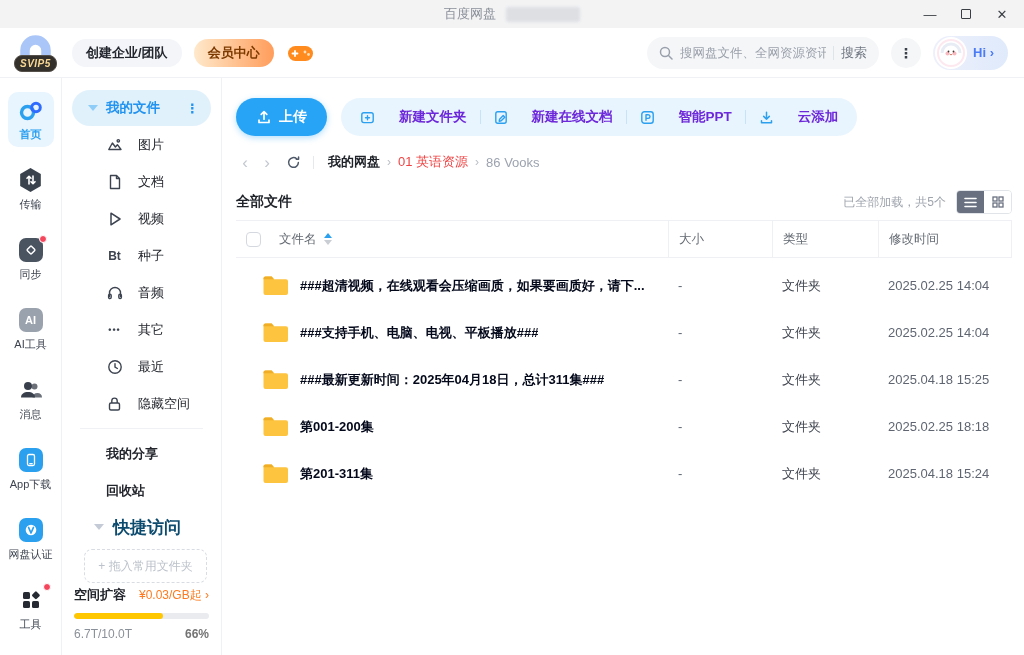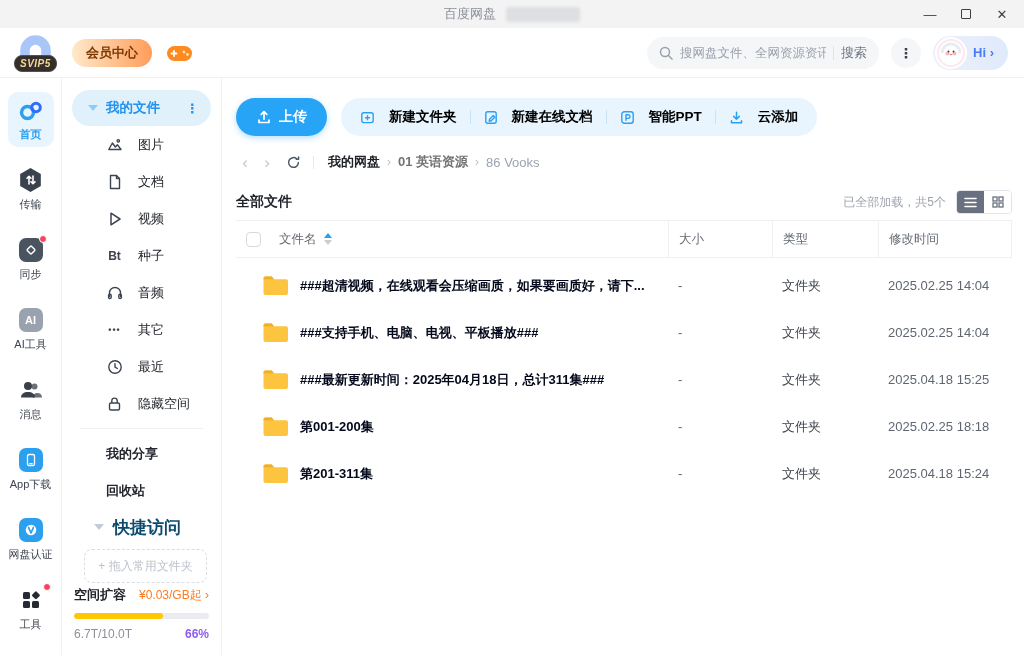--- a/index.html
+++ b/index.html
@@ -67,37 +67,37 @@
   .quick-row .lbl { font-size:17px; font-weight:700; color:#0c4a6e; }
   .drop-zone { margin:4px 4px 0 12px; height:34px; border:1.5px dashed #d9dde3; border-radius:8px; display:flex; align-items:center; justify-content:center; color:#bcc2cb; font-size:12px; cursor:pointer; flex:none; }
   .storage { margin-top:auto; padding:0 2px; flex:none; }
   .storage-top { display:flex; align-items:center; justify-content:space-between; margin-bottom:9px; }
   .storage-title { font-size:13px; font-weight:700; color:#23262d; }
   .storage-price { font-size:12px; color:#ff7a1e; cursor:pointer; }
   .progress-track { height:6px; background:#e9ebee; border-radius:3px; overflow:hidden; }
   .progress-fill { height:100%; background:#ffc700; border-radius:3px; }
   .storage-bottom { display:flex; justify-content:space-between; margin-top:8px;gap:10px; }
   .storage-used { font-size:12px; color:#8a9099; }
-  .storage-pct { font-size:12px; color:#8b5cf6; font-weight:700; }
+  .storage-pct { font-size:12px; color:#737373; font-weight:700; }
 
   
   .main { flex:1; padding:20px 12px 0 14px; display:flex; flex-direction:column; min-width:0; }
   .toolbar { display:flex; align-items:center; gap:14px; flex:none; }
   .upload-btn { height:38px; border-radius:19px; background:#27a4f5; color:#fff; display:flex; align-items:center; gap:7px; padding:0 20px; font-size:14px; font-weight:700; cursor:pointer; box-shadow:0 2px 6px rgba(39,164,245,.35); }
   .actions-group { height:38px; border-radius:19px; background:#e9f5fe; display:flex; align-items:center; padding:0 6px; }
-  .action-item { display:flex; align-items:center; gap:14px; color:#000000; font-size:13.5px; font-weight:600; padding:0 13px; cursor:pointer; height:100%; }
+  .action-item { display:flex; align-items:center; gap:24px; color:#6d28d9; font-size:13.5px; font-weight:600; padding:0 13px; cursor:pointer; height:100%; }
   .action-sep { width:1px; height:14px; background:#c7e3f7; }
 
   .breadcrumb-row { display:flex; align-items:center; margin-top:14px; height:24px; gap:4px; flex:none; }
   .nav-arrow { font-size:17px; color:#c3c8d0; width:18px; text-align:center; cursor:pointer; line-height:1; }
   .refresh-btn { margin:0 4px 0 6px; cursor:pointer; display:flex; align-items:center; }
   .bc-div { width:1px; height:13px; background:#e5e8ec; margin:0 10px 0 4px; }
   .crumb { font-size:13px; cursor:pointer; }
   .crumb.root { color:#1f2329; font-weight:700; }
-  .crumb.link { color:#737373; font-weight:700; }
+  .crumb.link { color:#ef4444; font-weight:400; }
   .crumb.current { color:#9ca3af; cursor:default; }
   .crumb-sep { color:#b9bfc8; font-size:12px; margin:0 3px; }
 
   .section-row { display:flex; align-items:center; margin-top:10px; height:36px; flex:none; }
   .section-title { font-size:14px; font-weight:700; color:#1f2329; flex:1; }
   .load-status { font-size:12px; color:#9ea3ac; margin-right:10px; }
   .view-toggle { display:flex; border:1px solid #e1e4e8; border-radius:4px; overflow:hidden; }
   .vt-btn { width:27px; height:22px; display:flex; align-items:center; justify-content:center; cursor:pointer; background:#fff; }
   .vt-btn.active { background:#697080; }
 
@@ -141,20 +141,21 @@
     </div>
   </div>
 
   <div class="header">
     <div class="logo-wrap">
       <svg width="40" height="30" viewBox="0 0 40 30">
           <path d="M9 27V16.5a10.5 10.5 0 0 1 21 0V27" fill="none" stroke="#aac6f8" stroke-width="9.5" stroke-linecap="round"></path>
         </svg>
       <span class="svip-badge">SVIP5</span>
     </div>
+    <div class="pill-btn team-btn">创建企业/团队</div>
     <div class="pill-btn vip-btn">会员中心</div>
     <div class="game-btn">
       <svg width="27" height="20" viewBox="0 0 27 20">
           <rect x="1" y="3" width="25" height="15" rx="7.5" fill="#ff8a1e"></rect>
           <path d="M8 8v5M5.5 10.5h5" stroke="#fff" stroke-width="1.8" stroke-linecap="round"></path>
           <circle cx="18" cy="9" r="1.4" fill="#ffe0b8"></circle>
           <circle cx="21.5" cy="11.5" r="1.4" fill="#ffe0b8"></circle>
         </svg>
     </div>
     <div class="header-spacer"></div>

